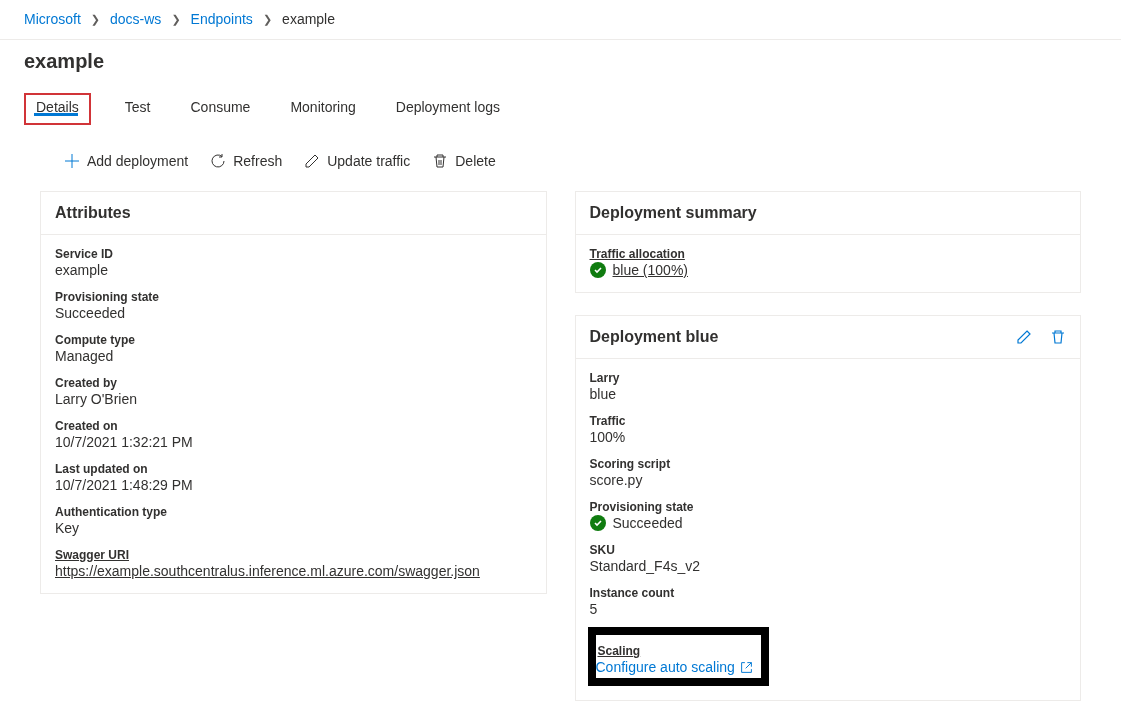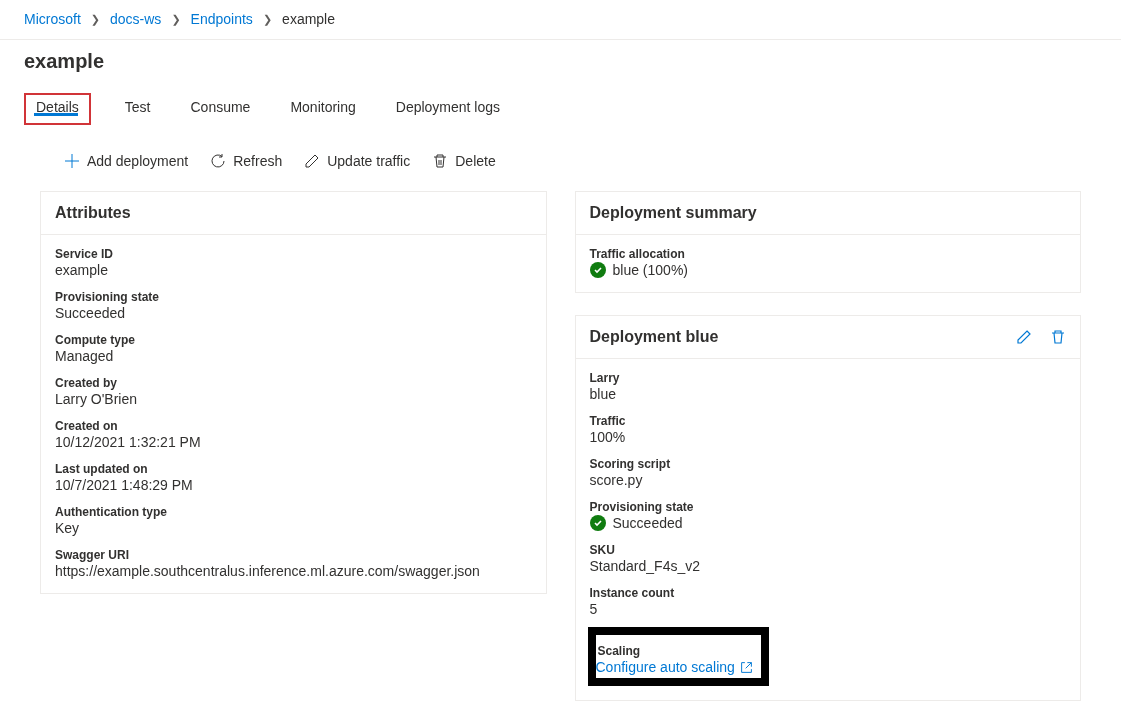--- a/index.html
+++ b/index.html
@@ -25,21 +25,21 @@
     .toolbar-btn { display: flex; align-items: center; gap: 7px; cursor: pointer; color: #323130; }
     .toolbar-btn svg { width: 16px; height: 16px; }
     
     
     .content { display: flex; gap: 28px; padding: 0 40px 24px; }
     .col { flex: 1; display: flex; flex-direction: column; gap: 22px; }
     .panel { border: 1px solid #edebe9; }
     .panel-header { padding: 12px 14px; font-weight: 600; font-size: 16px; border-bottom: 1px solid #edebe9; display: flex; align-items: center; justify-content: space-between; }
     .panel-body { padding: 12px 14px 14px; }
     .field { margin-bottom: 12px; }
-    .field:last-child { margin-bottom: 0; }
+    .field:last-child { margin-bottom: 0; text-decoration: underline; }
     .field-label { font-weight: 600; font-size: 12px; padding-bottom: 1px; }
     .field-value { color: #323130; }
     .link { color: #0078d4; cursor: pointer; display: inline-flex; align-items: center; gap: 5px; }
     .status-row { display: flex; align-items: center; gap: 7px; }
     .success-icon { width: 16px; height: 16px; background: #107c10; border-radius: 50%; display: inline-flex; align-items: center; justify-content: center; }
     .success-icon svg { width: 10px; height: 10px; }
     .hdr-actions { display: flex; gap: 18px; }
     .hdr-actions svg { width: 16px; height: 16px; cursor: pointer; color: #0078d4; }
     .highlight-box { border: 8px solid #000000; padding: 9px 8px 3px 0; display: inline-block; margin-left: -2px; margin-top: -2px; }
     .highlight-box .field-label { padding-left: 2px; }
@@ -114,21 +114,21 @@
         <div class="field">
           <div class="field-label">Compute type</div>
           <div class="field-value">Managed</div>
         </div>
         <div class="field">
           <div class="field-label">Created by</div>
           <div class="field-value">Larry O'Brien</div>
         </div>
         <div class="field">
           <div class="field-label">Created on</div>
-          <div class="field-value">10/12/2021 1:32:21 PM</div>
+          <div class="field-value">10/7/2021 1:32:21 PM</div>
         </div>
         <div class="field">
           <div class="field-label">Last updated on</div>
           <div class="field-value">10/7/2021 1:48:29 PM</div>
         </div>
         <div class="field">
           <div class="field-label">Authentication type</div>
           <div class="field-value">Key</div>
         </div>
         <div class="field">

